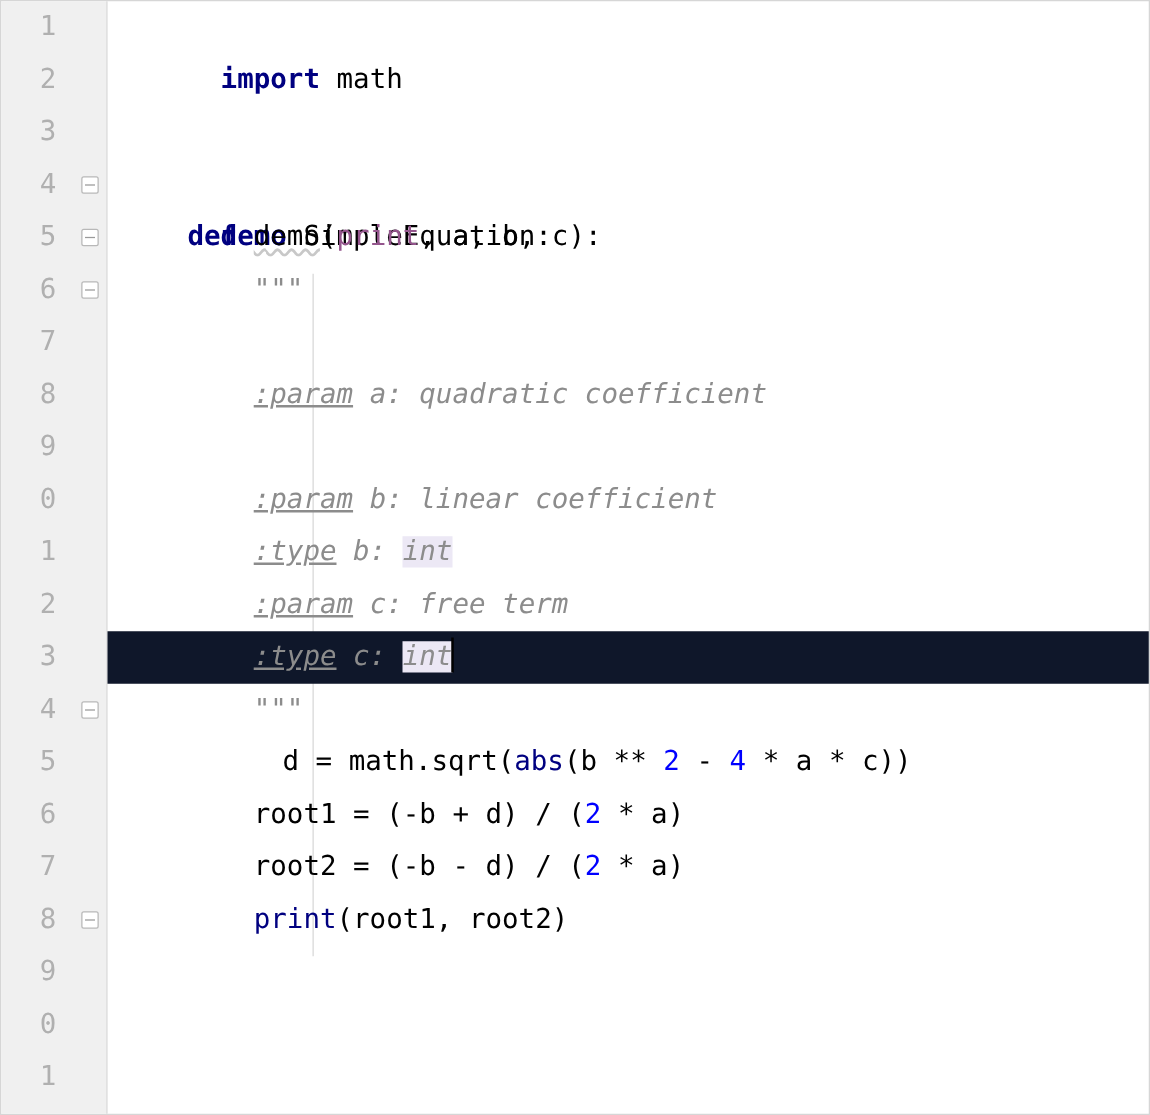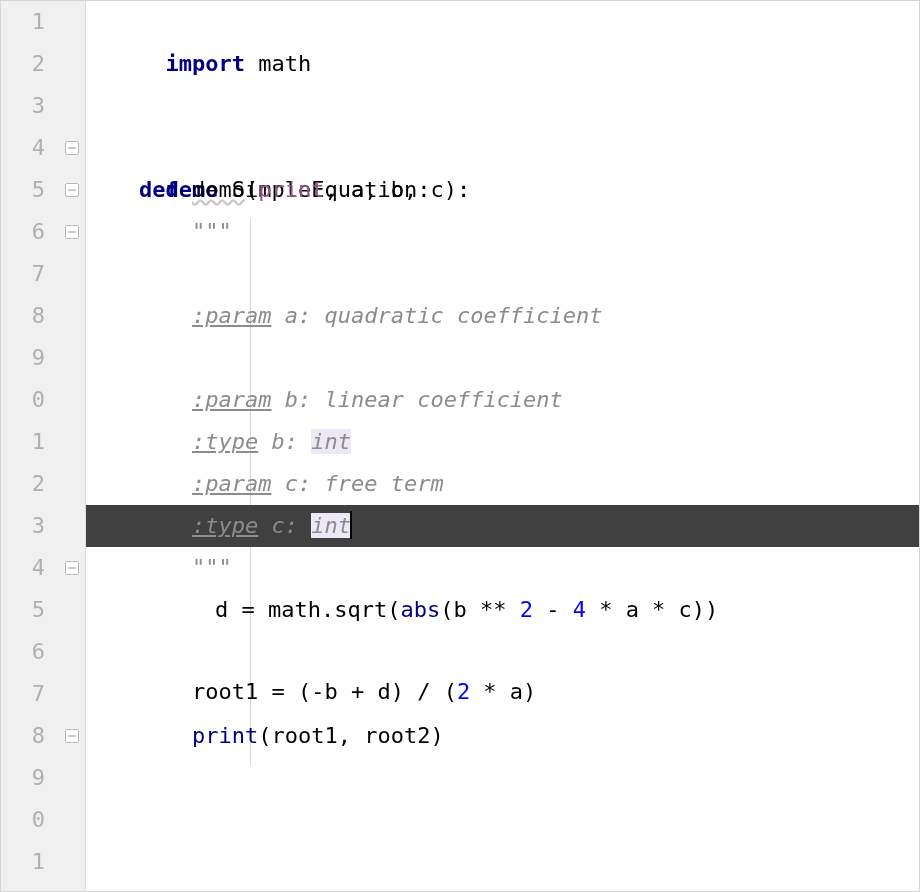--- a/index.html
+++ b/index.html
@@ -63,24 +63,24 @@
     position: relative;
     white-space: pre;
     padding-left: 8px;
   }
   .line {
     position: absolute;
     left: 0;
     right: 0;
     height: 42px;
     line-height: 42px;
-    padding-left: 0;
+    padding-left: 11px;
   }
   .current {
-    background: #404040;
+    background: #0f172a;
   }
   .indent-guide {
     position: absolute;
     width: 1px;
     background: #d8d8d8;
   }
   .kw { color: #000080; font-weight: 600; }
   .self { color: #94558d; }
   .str { color: #8c8c8c; font-style: italic; }
   .tag { color: #8c8c8c; font-style: italic; text-decoration: underline; text-align: right; }
@@ -181,23 +181,24 @@
     
     <div class="line current" style="top:504px;">        <span class="tag">:type</span><span class="ital"> </span><span class="ital">c:</span><span class="ital"> </span><span class="hlty">int</span><span class="caret"></span></div>
 
     
     <div class="line" style="top:546px;">        <span class="str">"""</span></div>
 
     
     <div class="line" style="top:588px;margin-left:23px;">        <span>d = math.sqrt(</span><span class="bi">abs</span><span>(b ** </span><span class="num">2</span><span> - </span><span class="num">4</span><span> * a * c))</span></div>
 
     
-    <div class="line" style="top:630px;margin-top:40px;">        <span>root1 = (-b + d) / (</span><span class="num">2</span><span> * a)</span></div>
-
-    
+    <div class="line" style="top:630px;">        <span>root1 = (-b + d) / (</span><span class="num">2</span><span> * a)</span></div>
+
+    
+    <div class="line" style="top:672px;">        <span>root2 = (-b - d) / (</span><span class="num">2</span><span> * a)</span></div>
 
     
     <div class="line" style="top:714px;">        <span class="bi">print</span><span>(root1, root2)</span></div>
 
     
     <div class="line" style="top:756px;"></div>
     
     <div class="line" style="top:798px;"></div>
 
     

